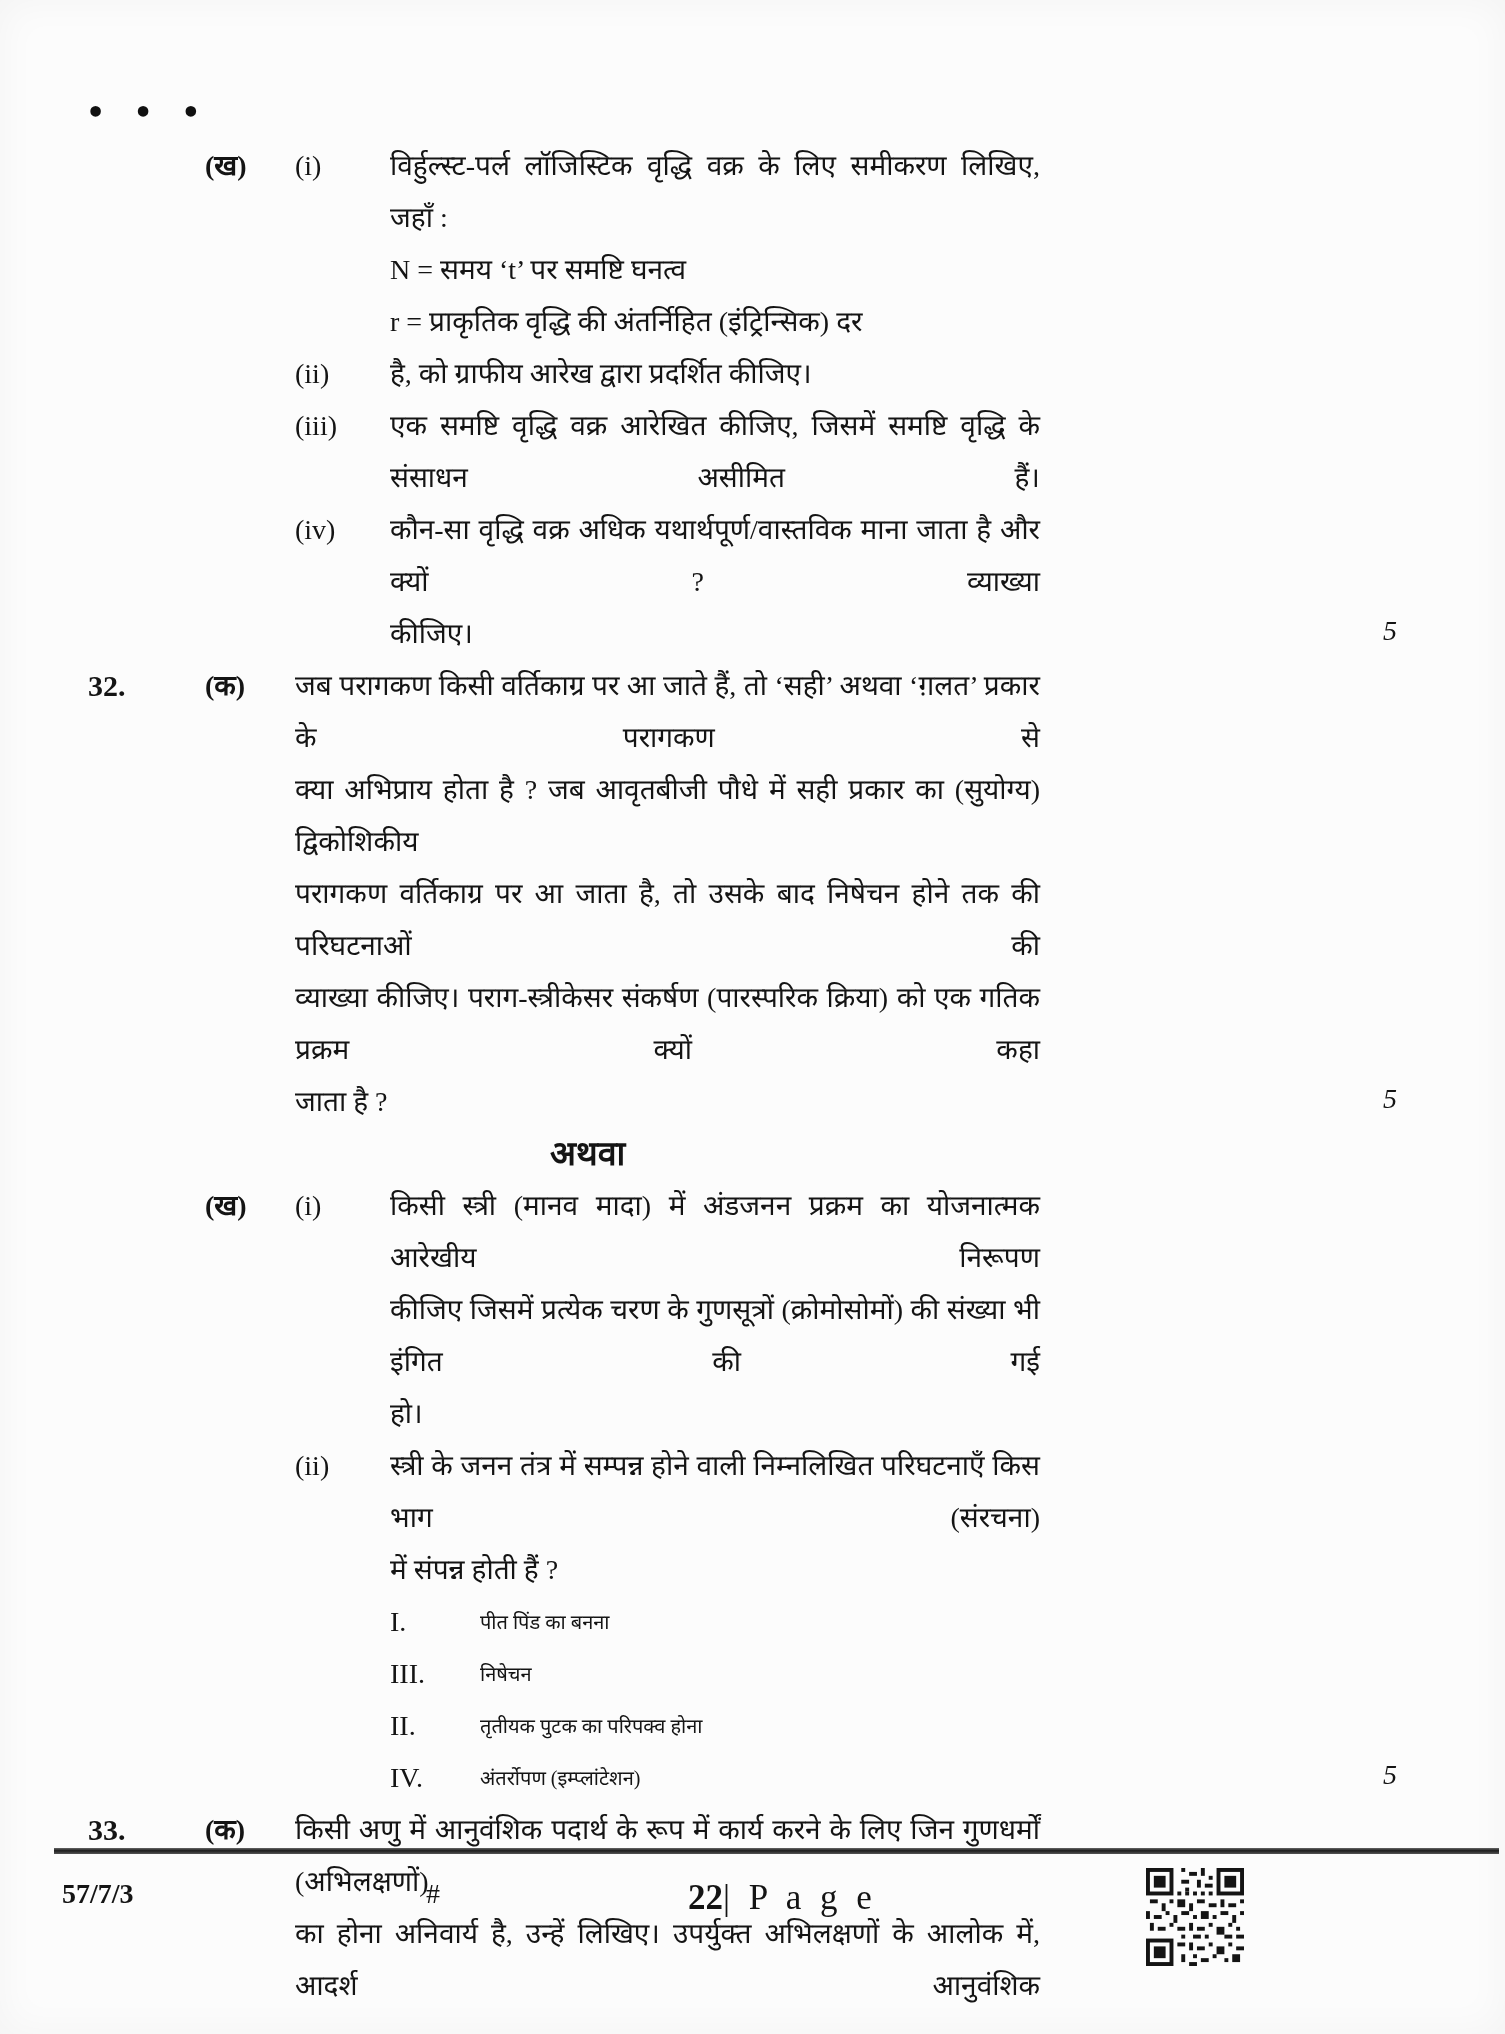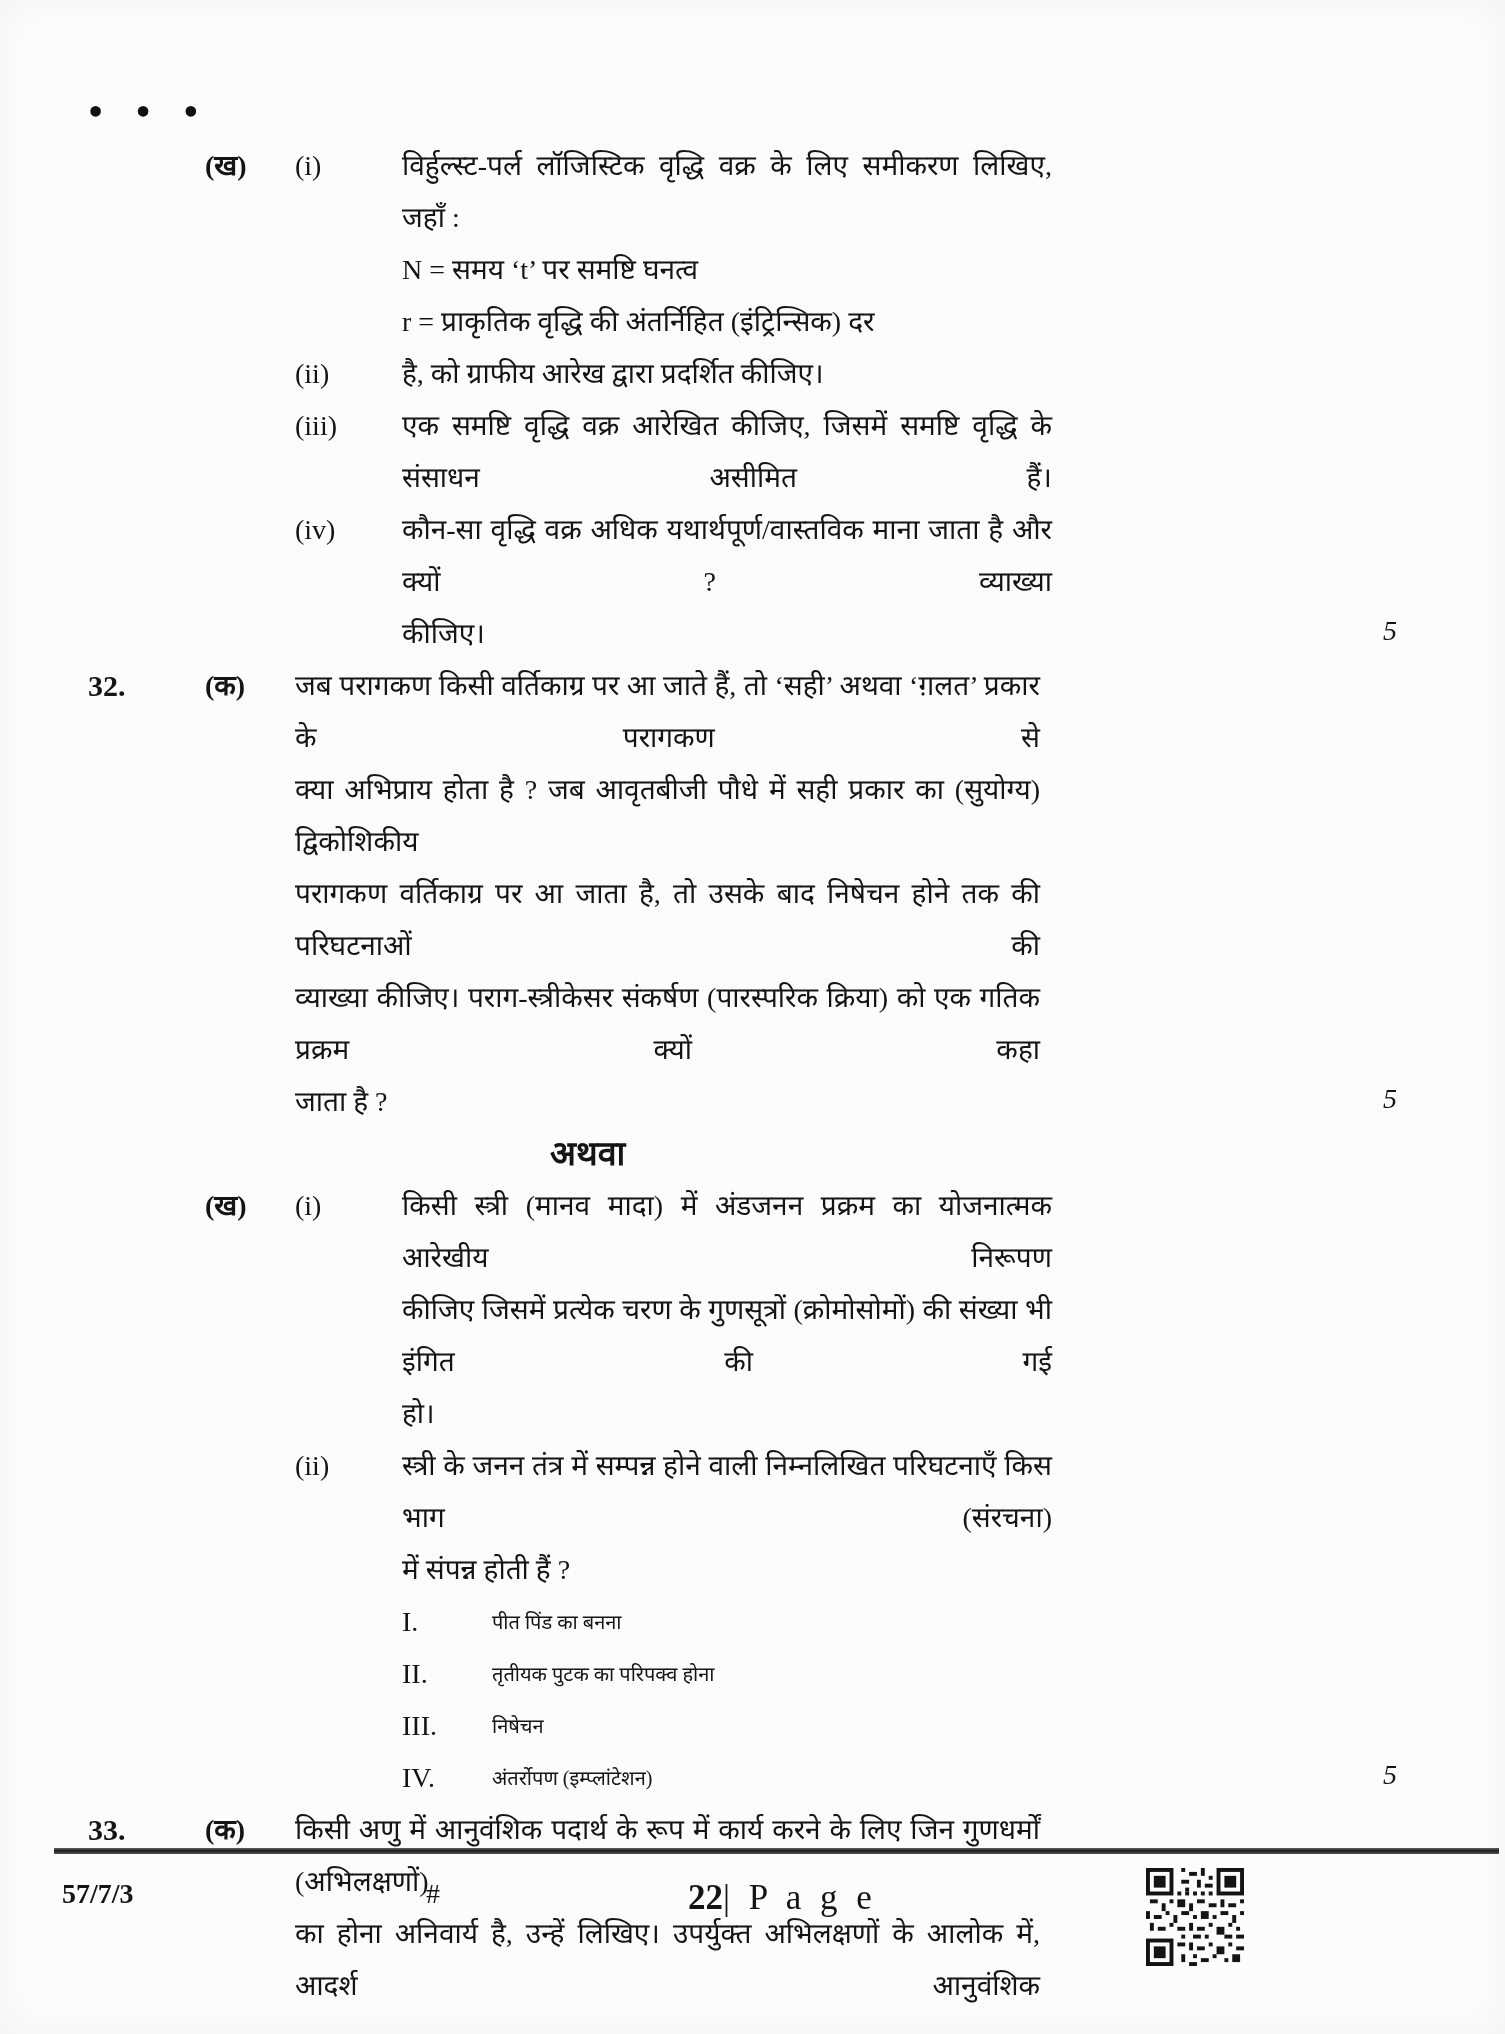--- a/index.html
+++ b/index.html
@@ -20,21 +20,21 @@
     font-size:30px;font-weight:bold;letter-spacing:9px;color:#101010;
     height:44px;line-height:34px;
   }
   .row{
     display:flex;align-items:flex-start;position:relative;
     padding-left:88px;
   }
   .cq{width:117px;font-weight:bold;font-size:30px;line-height:52px;}
   .cp{width:90px;font-weight:bold;font-size:28px;line-height:52px;}
   .cs{width:95px;font-size:28px;line-height:52px;}
-  .ct-sub{width:650px;margin-left:12px;}
+  .ct-sub{width:650px;}
   .ct-part{width:745px;}
   .pline{font-size:28px;line-height:52px;min-height:52px;}
   .jl{text-align:justify;text-align-last:justify;}
   .ll{text-align:center;text-align-last:left;}
   .roman-row{display:flex;}
   .rn{width:90px;font-size:28px;line-height:52px;}
   .rt{flex:1;font-size:20px;line-height:52px;}
   .marks{
     position:absolute;right:108px;bottom:6px;
     font-style:italic;font-size:28px;line-height:46px;color:#141414;
@@ -145,31 +145,31 @@
       <div class="ct-sub roman-row">
         <div class="rn">I.</div>
         <div class="rt">पीत पिंड का बनना</div>
       </div>
     </div>
     <div class="row">
       <div class="cq"></div>
       <div class="cp"></div>
       <div class="cs"></div>
       <div class="ct-sub roman-row">
+        <div class="rn">III.</div>
+        <div class="rt">निषेचन</div>
+      </div>
+    </div>
+    <div class="row">
+      <div class="cq"></div>
+      <div class="cp"></div>
+      <div class="cs"></div>
+      <div class="ct-sub roman-row">
         <div class="rn">II.</div>
         <div class="rt">तृतीयक पुटक का परिपक्व होना</div>
-      </div>
-    </div>
-    <div class="row">
-      <div class="cq"></div>
-      <div class="cp"></div>
-      <div class="cs"></div>
-      <div class="ct-sub roman-row">
-        <div class="rn">III.</div>
-        <div class="rt">निषेचन</div>
       </div>
     </div>
     <div class="row">
       <div class="cq"></div>
       <div class="cp"></div>
       <div class="cs"></div>
       <div class="ct-sub roman-row">
         <div class="rn">IV.</div>
         <div class="rt">अंतर्रोपण (इम्प्लांटेशन)</div>
       </div>

